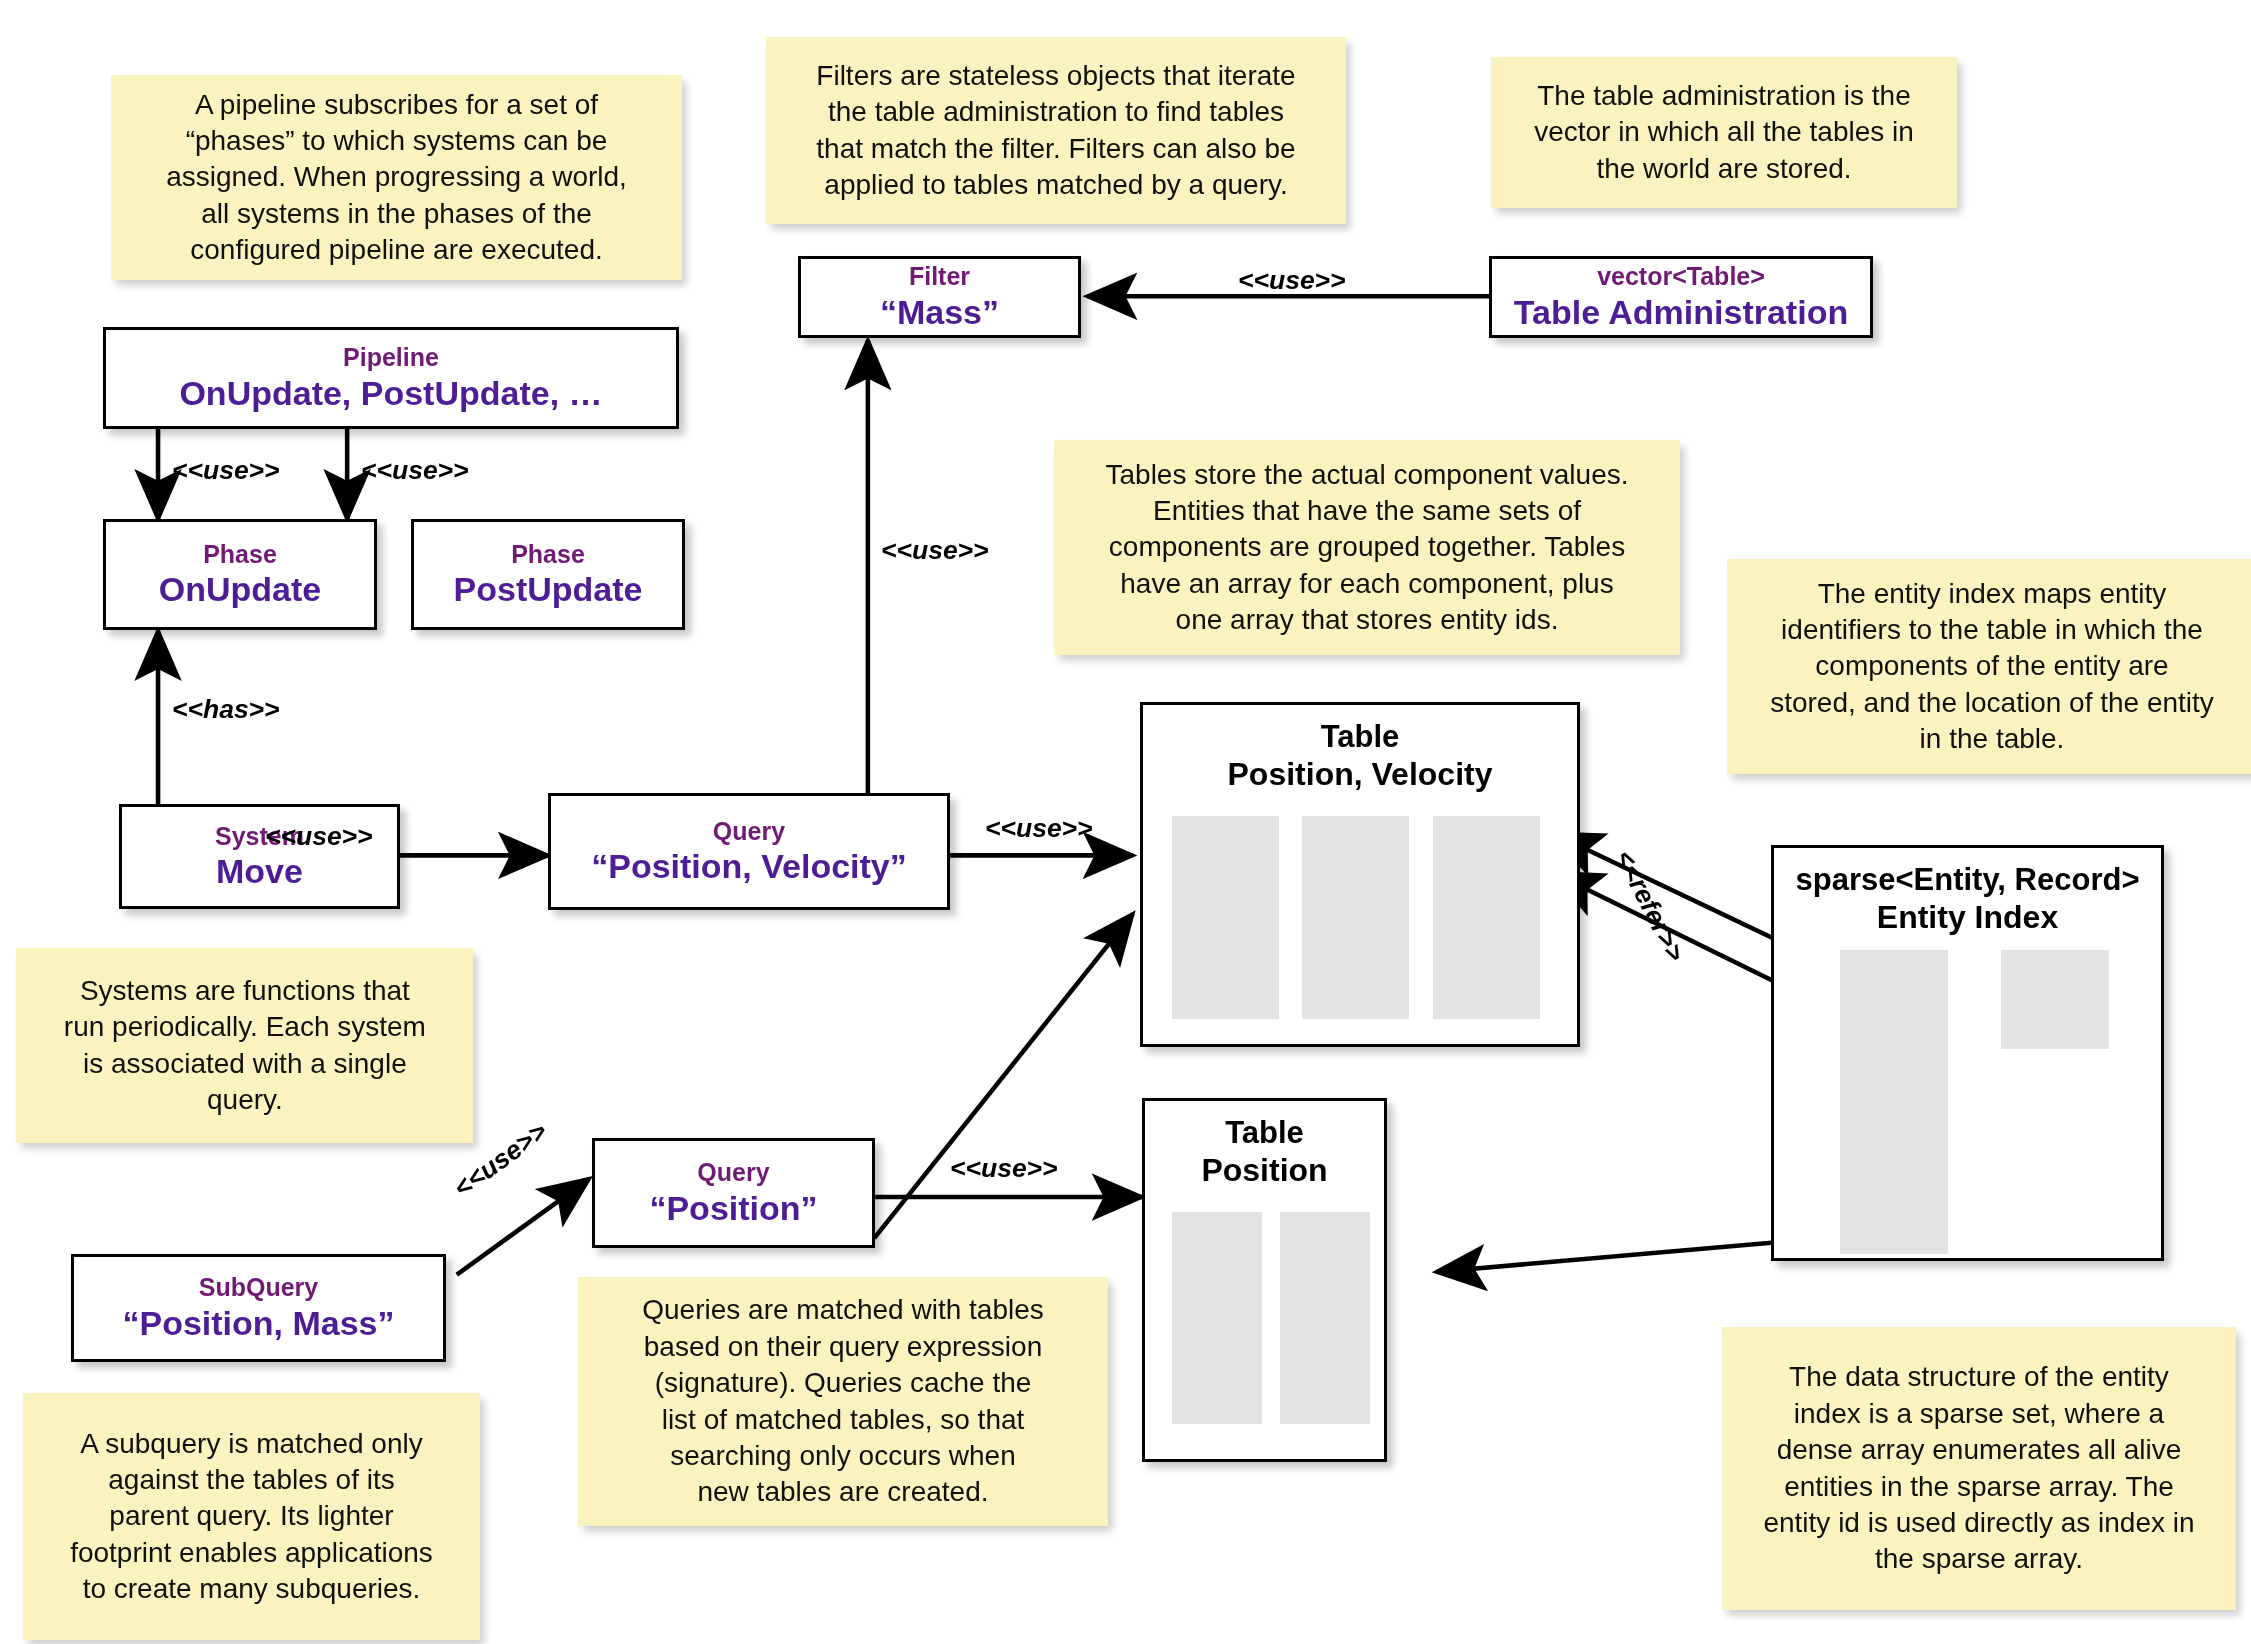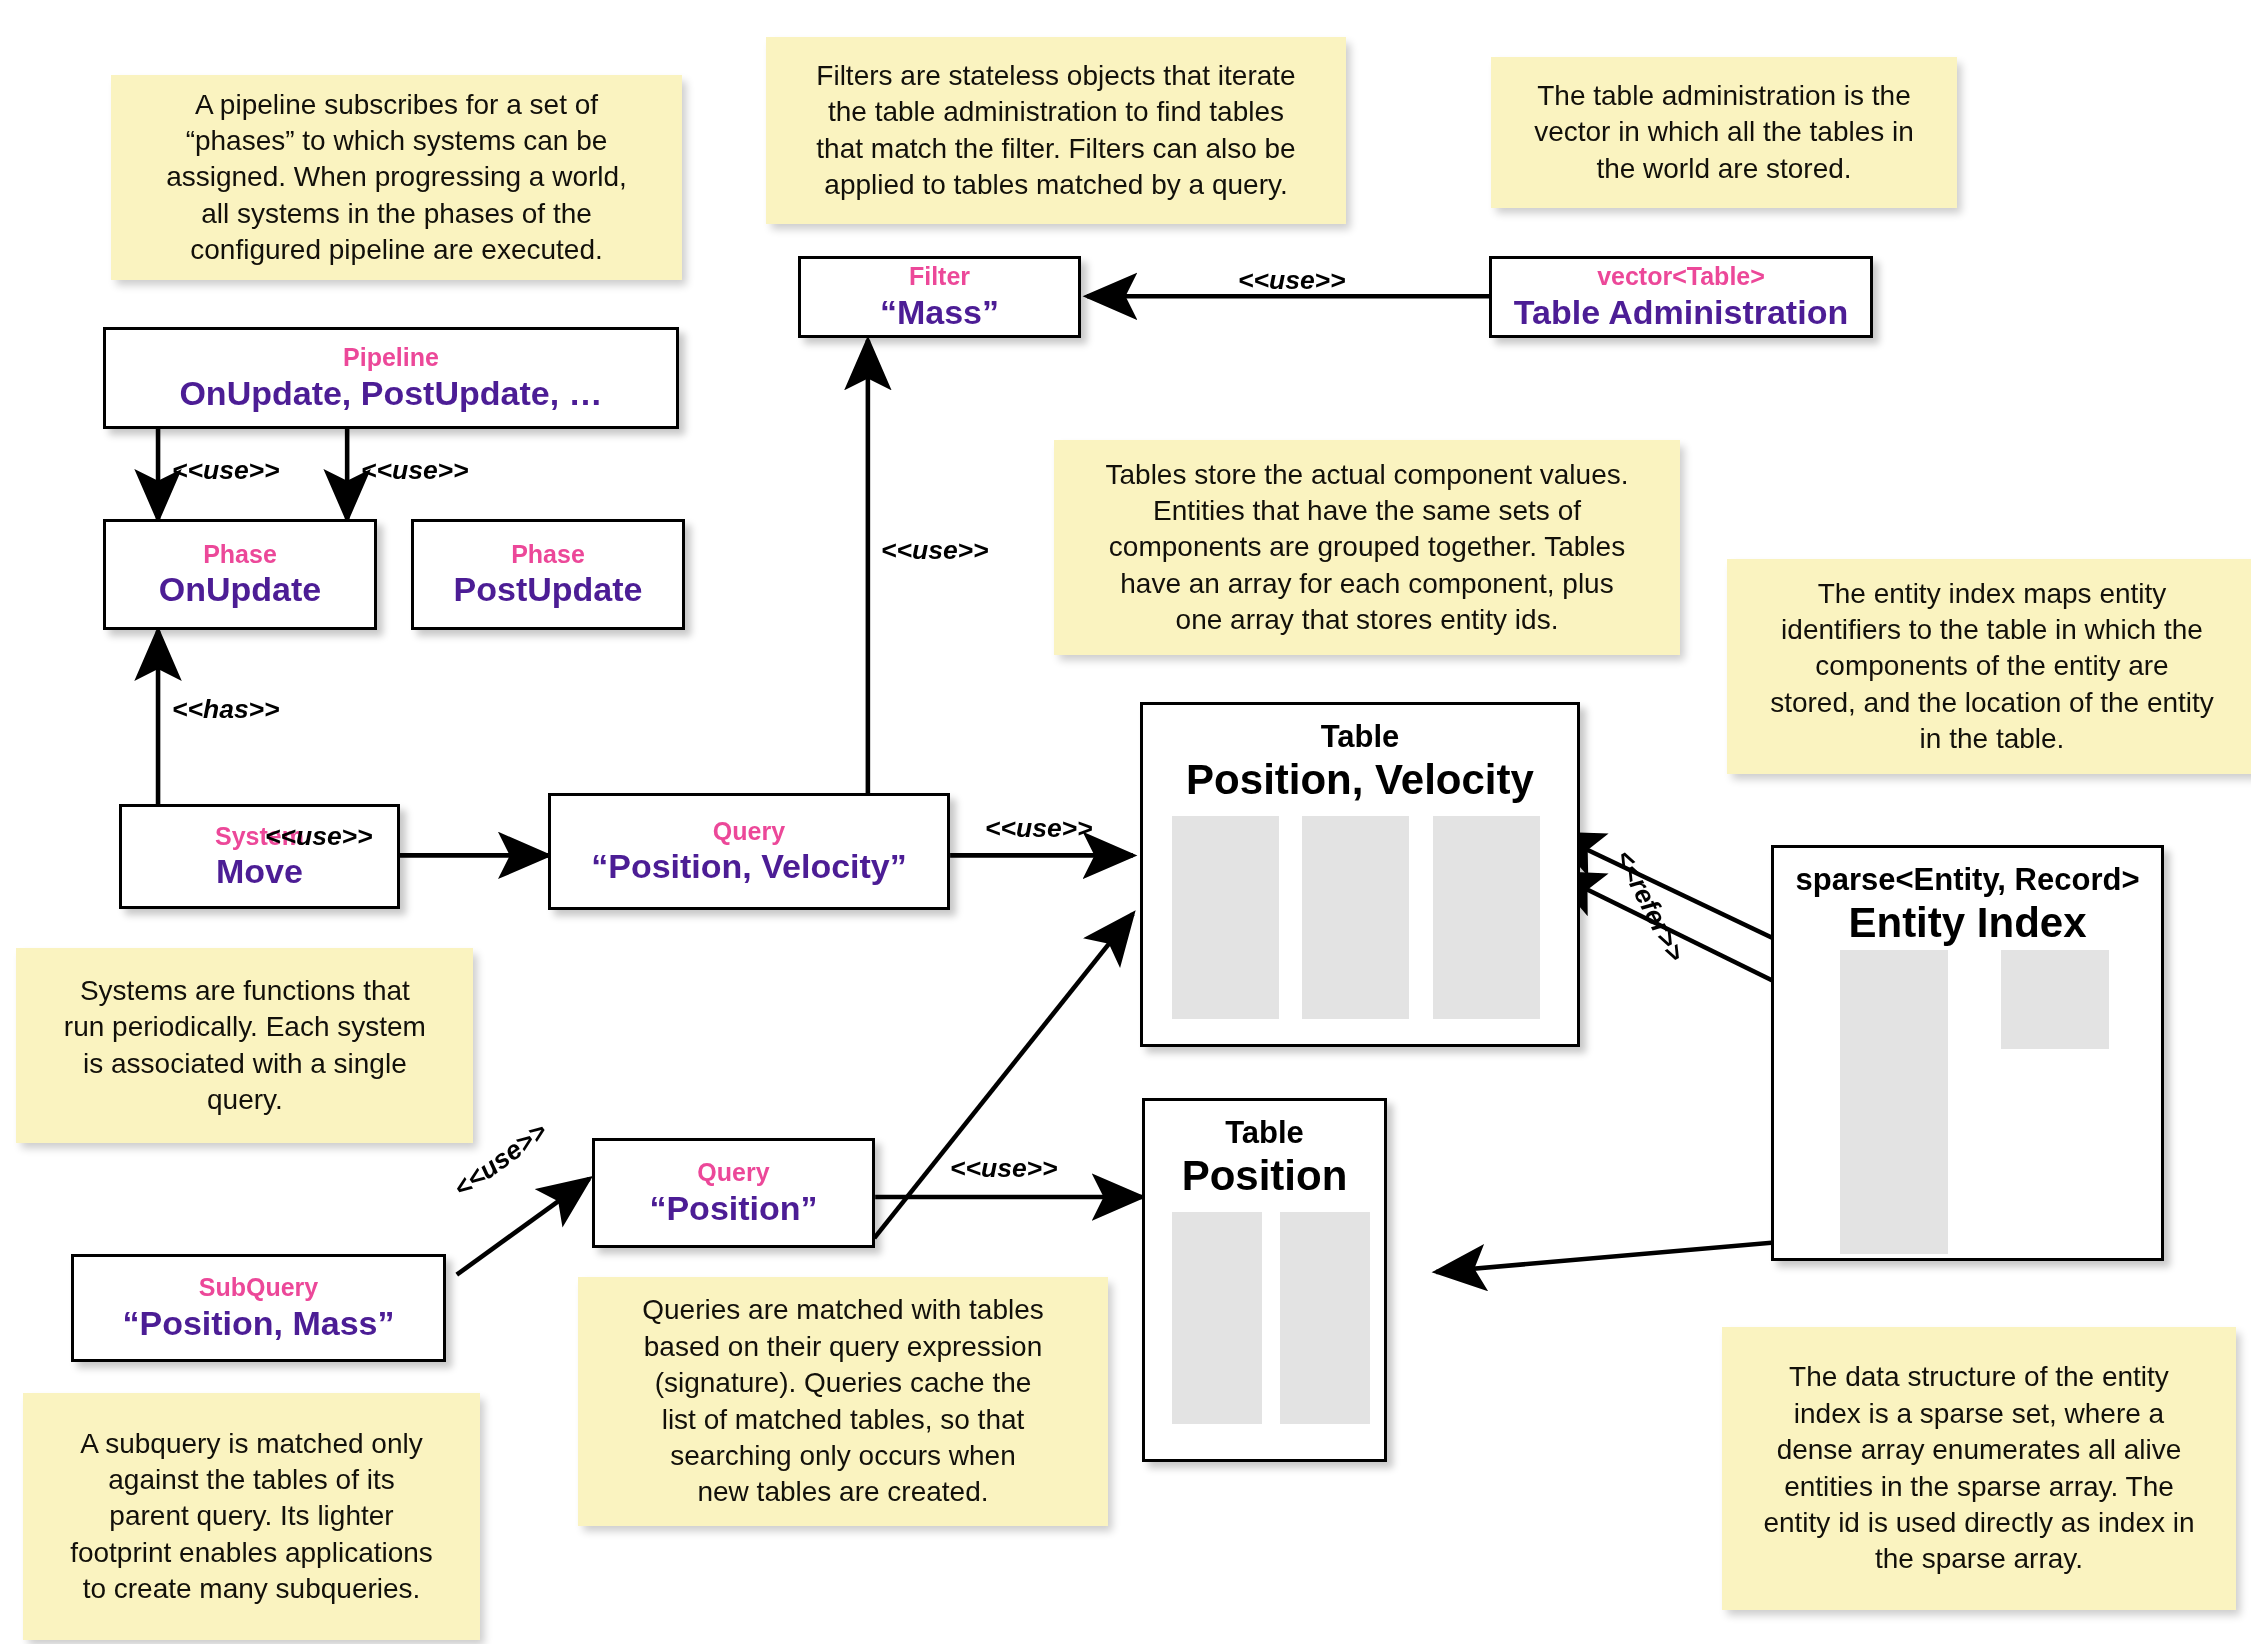--- a/index.html
+++ b/index.html
@@ -38,21 +38,21 @@
     box-sizing:border-box;
     box-shadow:5.5px 6.4px 7.3px rgba(0,0,0,0.22);
     display:flex;
     flex-direction:column;
     align-items:center;
     justify-content:center;
   }
   .ubox .stereo{
     font-size:25px;
     font-weight:700;
-    color:#ec4899;
+    color:#701a75;
     letter-spacing:0px;
     line-height:1.15;
   }
   .ubox .name{
     font-size:34px;
     font-weight:700;
     color:#4c1d95;
     line-height:1.15;
     margin-top:1.8px;
   }
@@ -71,21 +71,21 @@
   }
   .tbox .thead .stereo{
     display:block;
     font-size:31px;
     font-weight:700;
     color:#000;
     line-height:1.2;
   }
   .tbox .thead .name{
     display:block;
-    font-size:42px;
+    font-size:32px;
     font-weight:700;
     color:#000;
     line-height:1.2;
   }
   .col{
     position:absolute;
     background:#e3e3e3;
   }
   
   .elabel{

